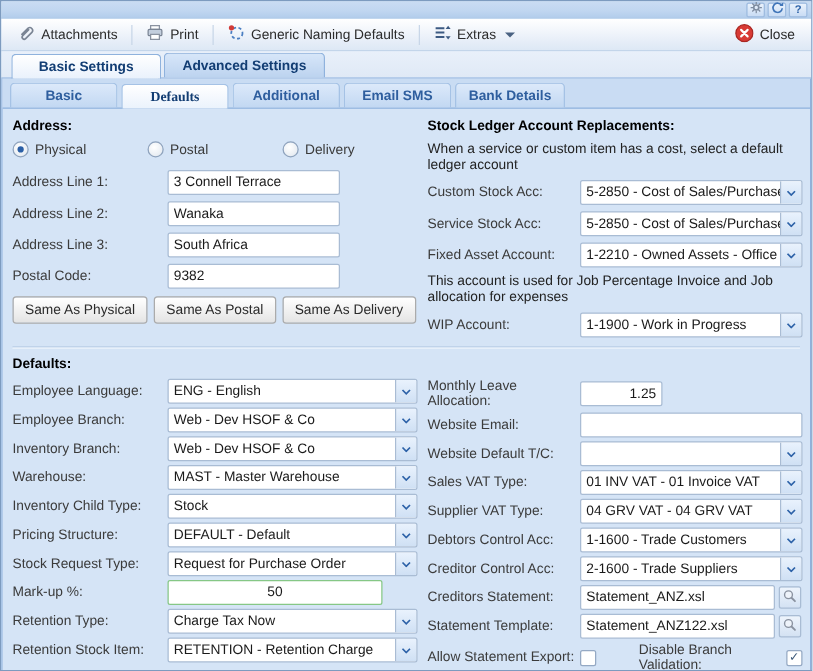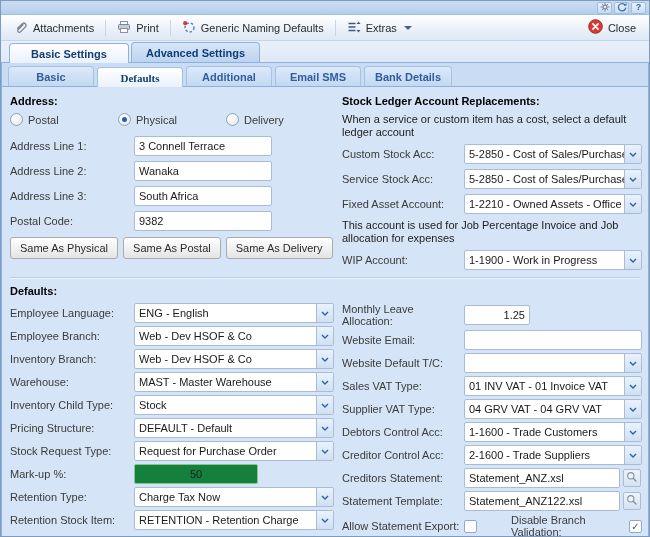--- a/index.html
+++ b/index.html
@@ -41,21 +41,21 @@
 
   .row { display:flex; align-items:center; margin-bottom:5px; }
   .row.tight { margin-bottom:3px; }
   .lbl { width:124px; flex:0 0 124px; color:#3b3b3b; }
   .col-right .lbl { width:122px; flex:0 0 122px; }
 
   .txt { height:20px; border:1px solid #a9bcd4; background:#fff; font-family:"Liberation Sans",sans-serif; font-size:11px; color:#1a1a1a; padding:0 4px; border-radius:2px; }
   .w-field { width:138px; }
   .w-field-r { width:178px; }
   .txt.small-num { width:66px; text-align:right; }
-  .txt.green-input { width:124px; text-align:center; background:#15803d; border-color:#86c786; }
+  .txt.green-input { width:172px; text-align:center; background:#ffffff; border-color:#86c786; }
   .txt.stmt { width:156px; }
 
   .combo { display:flex; width:200px; height:20px; border:1px solid #a9bcd4; border-radius:2px; background:#fff; overflow:hidden; cursor:default; }
   .combo.wr { width:178px; }
   .combo-text { flex:1; padding:3px 4px 0; white-space:nowrap; overflow:hidden; color:#1a1a1a; }
   .combo-trigger { width:17px; flex:0 0 17px; border-left:1px solid #a9bcd4; background:linear-gradient(180deg,#e9f2fd,#cfe0f4); display:flex; align-items:center; justify-content:center; }
 
   .btn { display:inline-block; padding:4px 9px; border:1px solid #ababab; border-radius:3px; background:linear-gradient(180deg,#ffffff,#e4e4e4); color:#2b2b2b; cursor:default; white-space:nowrap; }
   .same-btns { display:flex; gap:5px; margin-top:6px; }
 
@@ -171,26 +171,26 @@
       <div class="stab">Bank Details</div>
     </div>
 
     <div class="form">
       <div class="top-section">
 
         <div class="col-left">
           <div class="sec-header">Address:</div>
           <div class="radio-row">
             <div class="radio-item">
+              <span class="radio checked"></span>
+              <span>Physical</span>
+            </div>
+            <div class="radio-item">
               <span class="radio"></span>
               <span>Postal</span>
-            </div>
-            <div class="radio-item">
-              <span class="radio checked"></span>
-              <span>Physical</span>
             </div>
             <div class="radio-item">
               <span class="radio"></span>
               <span>Delivery</span>
             </div>
           </div>
           <div class="row">
             <span class="lbl">Address Line 1:</span>
             <input class="txt w-field" value="3 Connell Terrace" style="">
           </div>

